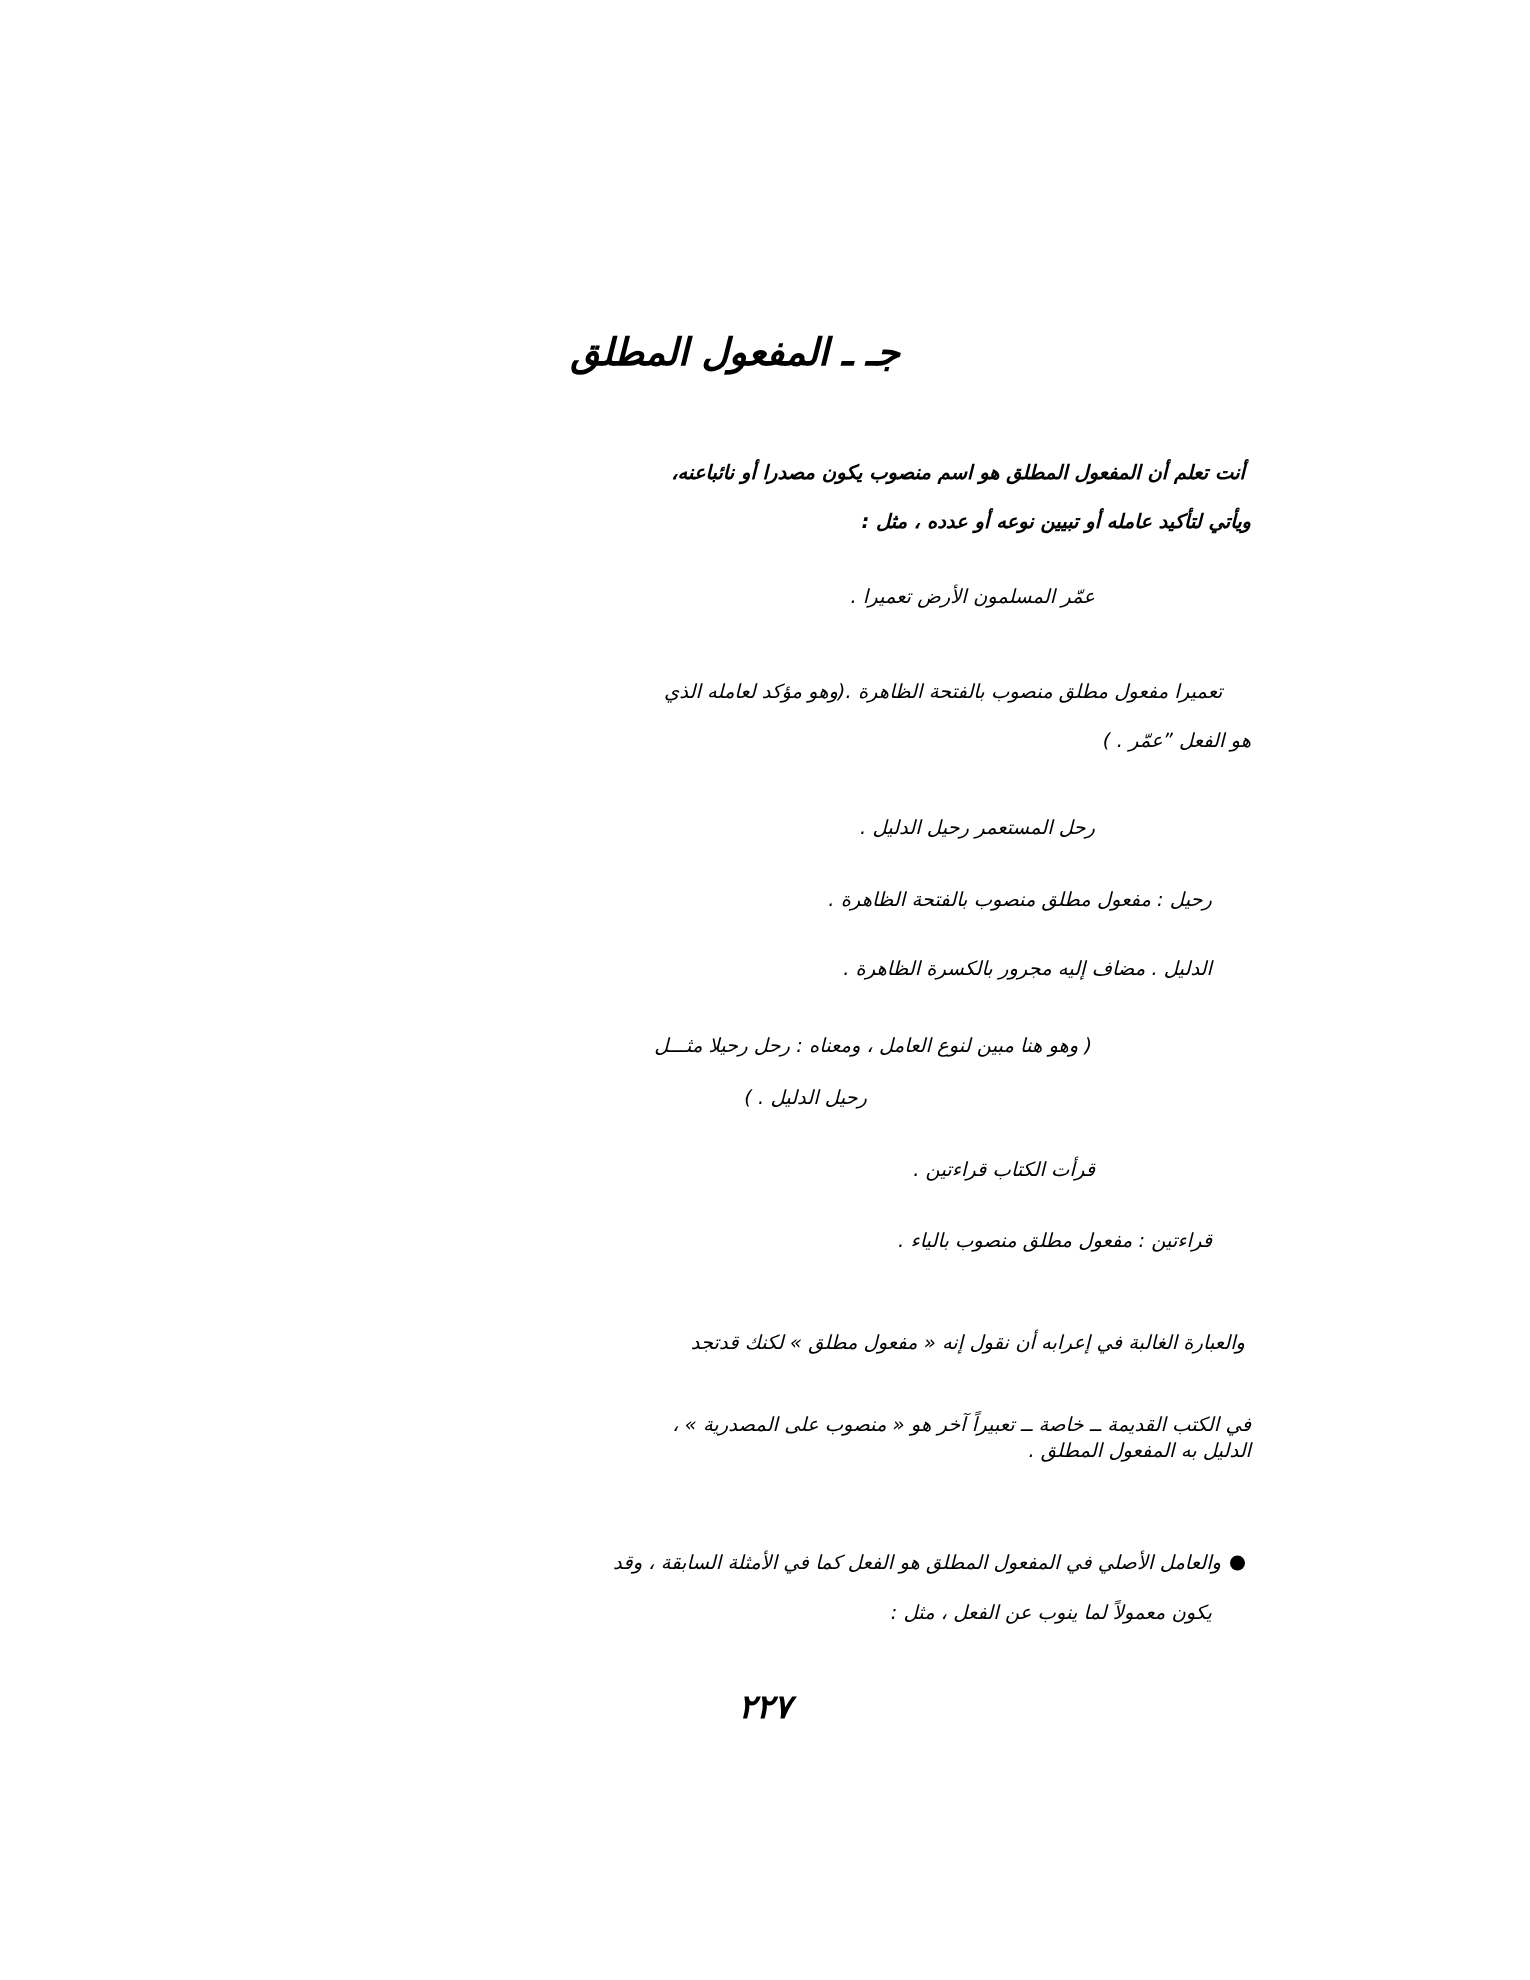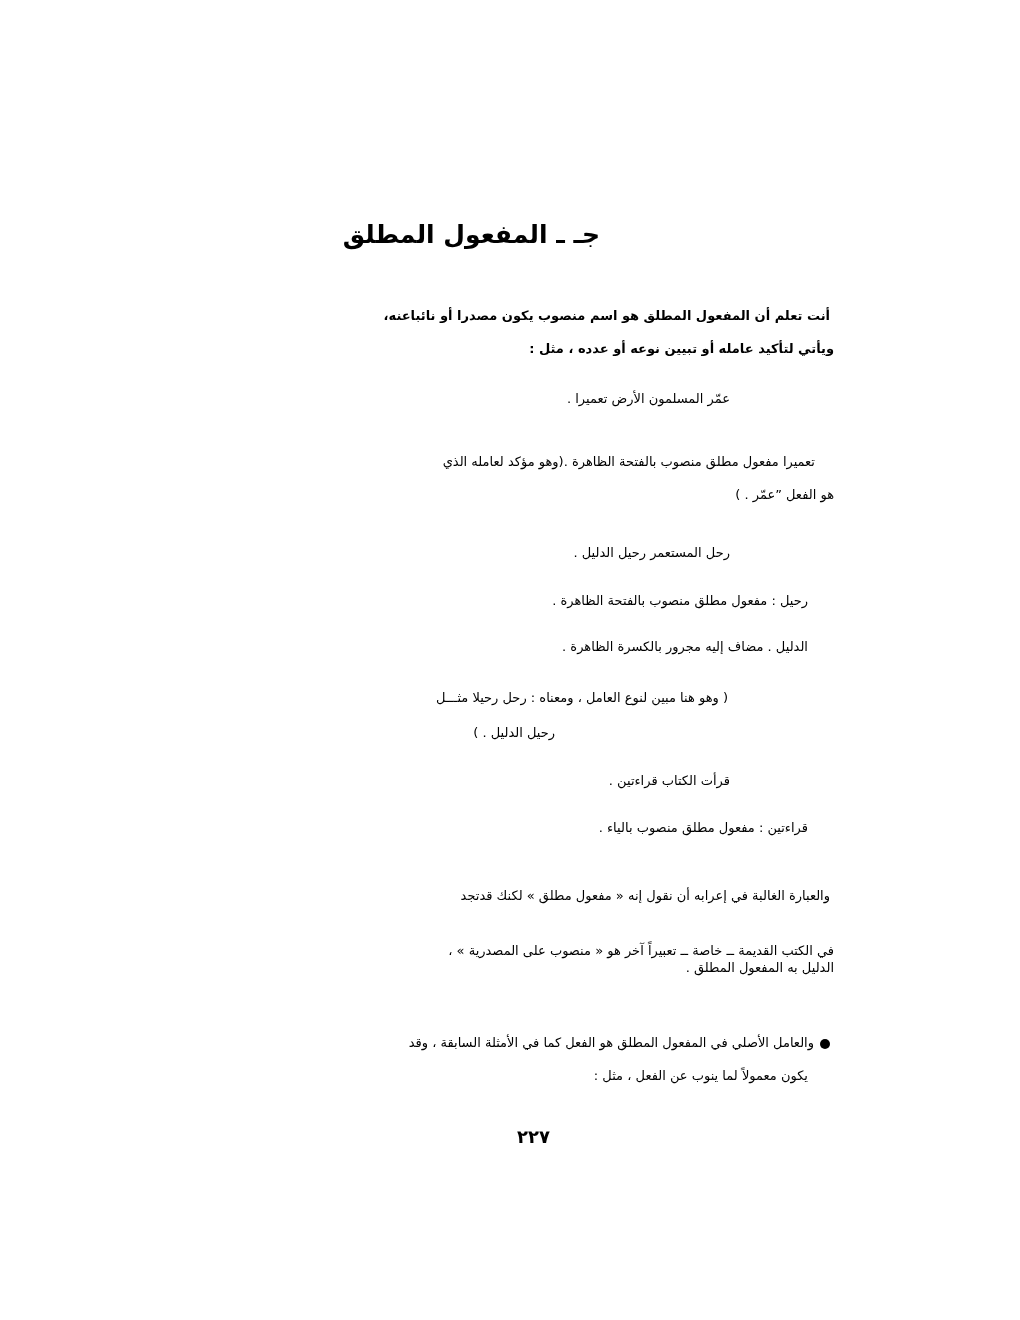--- a/index.html
+++ b/index.html
@@ -13,20 +13,21 @@
       position: relative;
       overflow: hidden;
       font-family: "DejaVu Sans", sans-serif;
       color: #000000;
     }
     .page {
       position: absolute;
       left: 0; top: 0;
       width: 1020px;
       height: 1272px;
+      font-style: italic;
     }
     .line {
       position: absolute;
       direction: rtl;
       white-space: nowrap;
       font-size: 13px;
       line-height: 26px;
     }
     .title {
       font-size: 25px;
@@ -35,21 +36,22 @@
       width: 200px;
       text-align: center;
       top: 222px;
     }
     .bold { font-weight: bold; }
     .page-number {
       position: absolute;
       top: 1126px;
       left: 470px;
       width: 80px;
-      font-size: 18px;
+      text-align: center;
+      font-size: 22px;
       font-weight: bold;
       direction: rtl;
     }
     .bullet-dot {
       display: inline-block;
       width: 10px;
       height: 10px;
       border-radius: 50%;
       background: #000;
       margin-left: 6px;
@@ -69,21 +71,21 @@
   <div class="line" style="top:386px; right:290px;">عمّر المسلمون الأرض تعميرا .</div>
 
   <div class="line" style="top:449px; right:205px;">تعميرا مفعول مطلق منصوب بالفتحة الظاهرة .(وهو مؤكد لعامله الذي</div>
   <div class="line" style="top:482px; right:186px;">هو الفعل ”عمّر . )</div>
 
   <div class="line" style="top:540px; right:290px;">رحل المستعمر رحيل الدليل .</div>
   <div class="line" style="top:588px; right:212px;">رحيل : مفعول مطلق منصوب بالفتحة الظاهرة .</div>
   <div class="line" style="top:634px; right:212px;">الدليل . مضاف إليه مجرور بالكسرة الظاهرة .</div>
 
   <div class="line" style="top:685px; right:292px;">( وهو هنا مبين لنوع العامل ، ومعناه  :  رحل رحيلا مثـــل</div>
-  <div class="line" style="top:720px; right:465px;">رحيل الدليل . )</div>
+  <div class="line" style="top:720px; right:442px;">رحيل الدليل . )</div>
 
   <div class="line" style="top:768px; right:290px;">قرأت الكتاب قراءتين .</div>
   <div class="line" style="top:815px; right:212px;">قراءتين : مفعول مطلق منصوب بالياء .</div>
 
   <div class="line" style="top:883px; right:190px;">والعبارة الغالبة في إعرابه أن نقول إنه « مفعول مطلق » لكنك قدتجد</div>
   <div class="line" style="top:938px; right:186px;">في الكتب القديمة ــ خاصة ــ تعبيراً آخر  هو « منصوب  على المصدرية » ،</div>
   <div class="line" style="top:955px; right:186px;">الدليل به المفعول المطلق .</div>
 
   <div class="line" style="top:1030px; right:190px;">
     <span class="bullet-dot"></span><span>والعامل الأصلي في المفعول المطلق هو الفعل كما في الأمثلة السابقة ، وقد</span>

